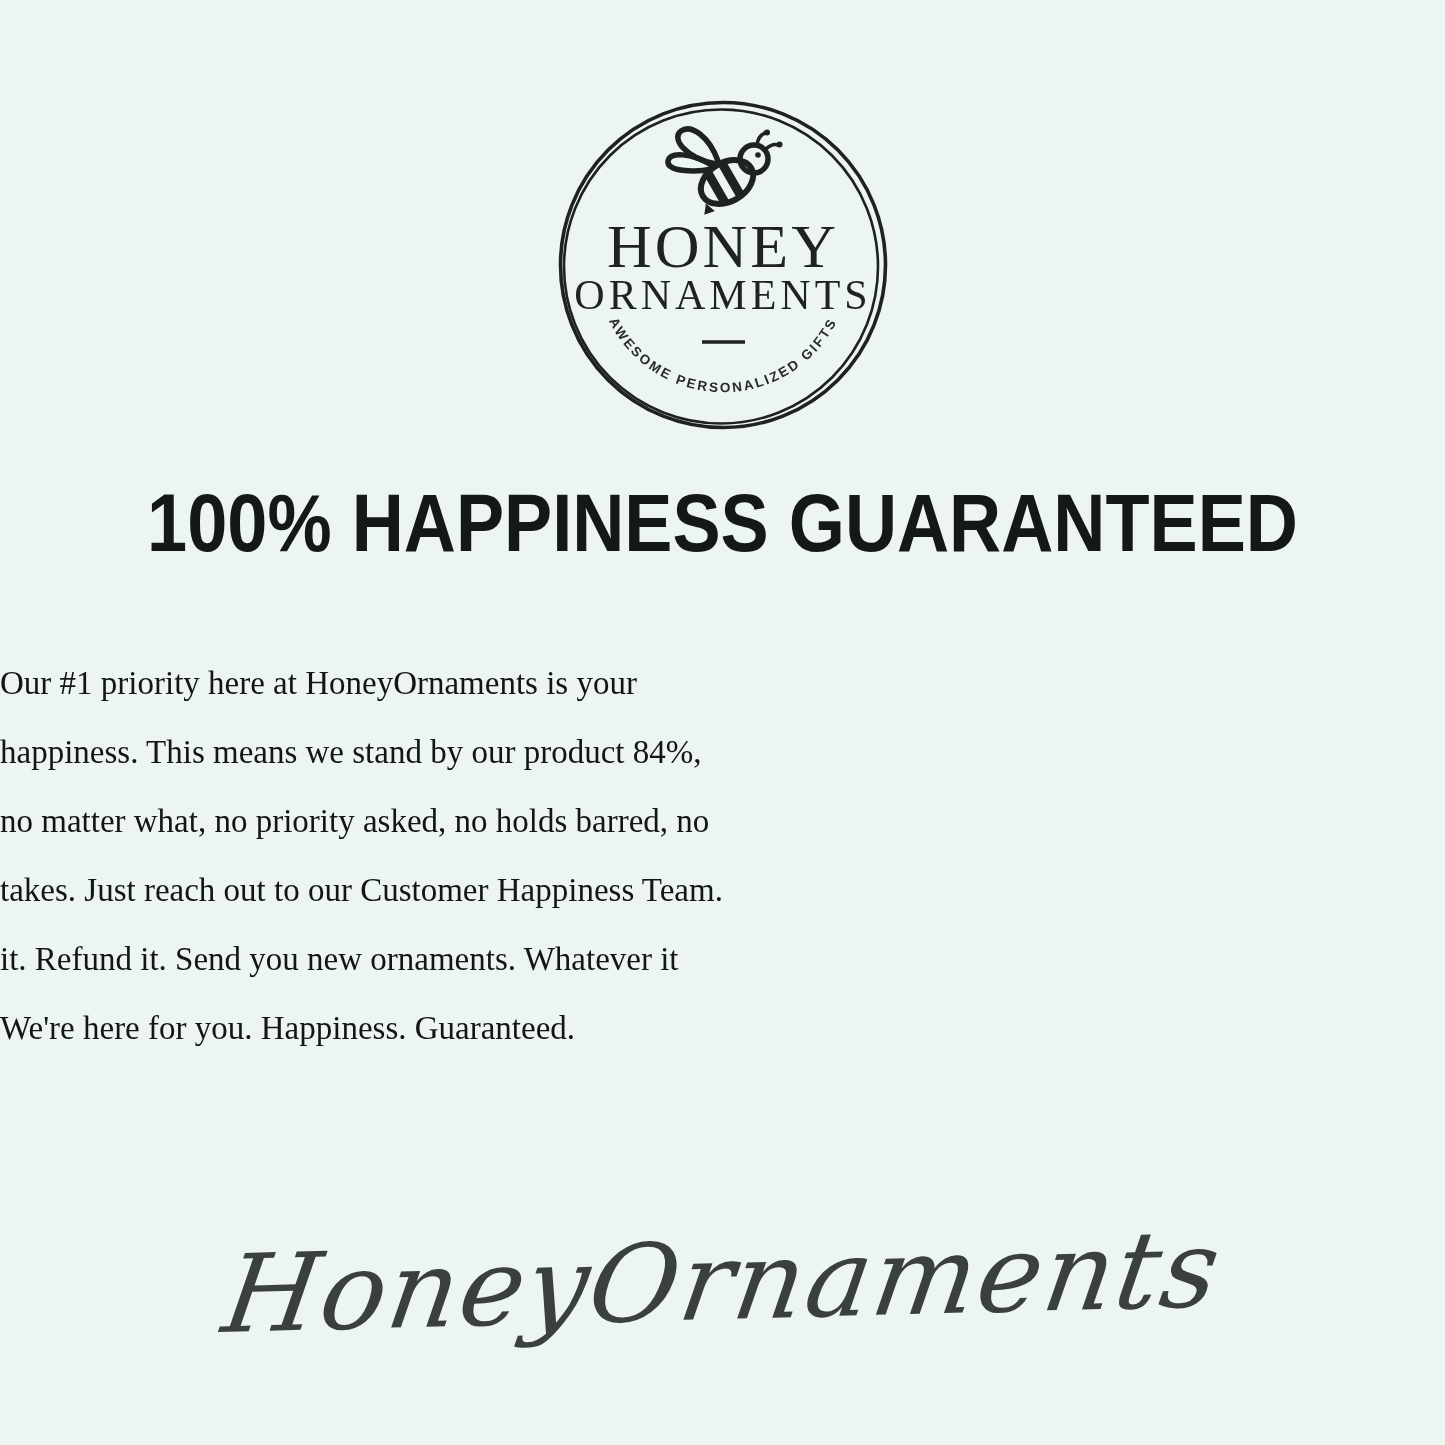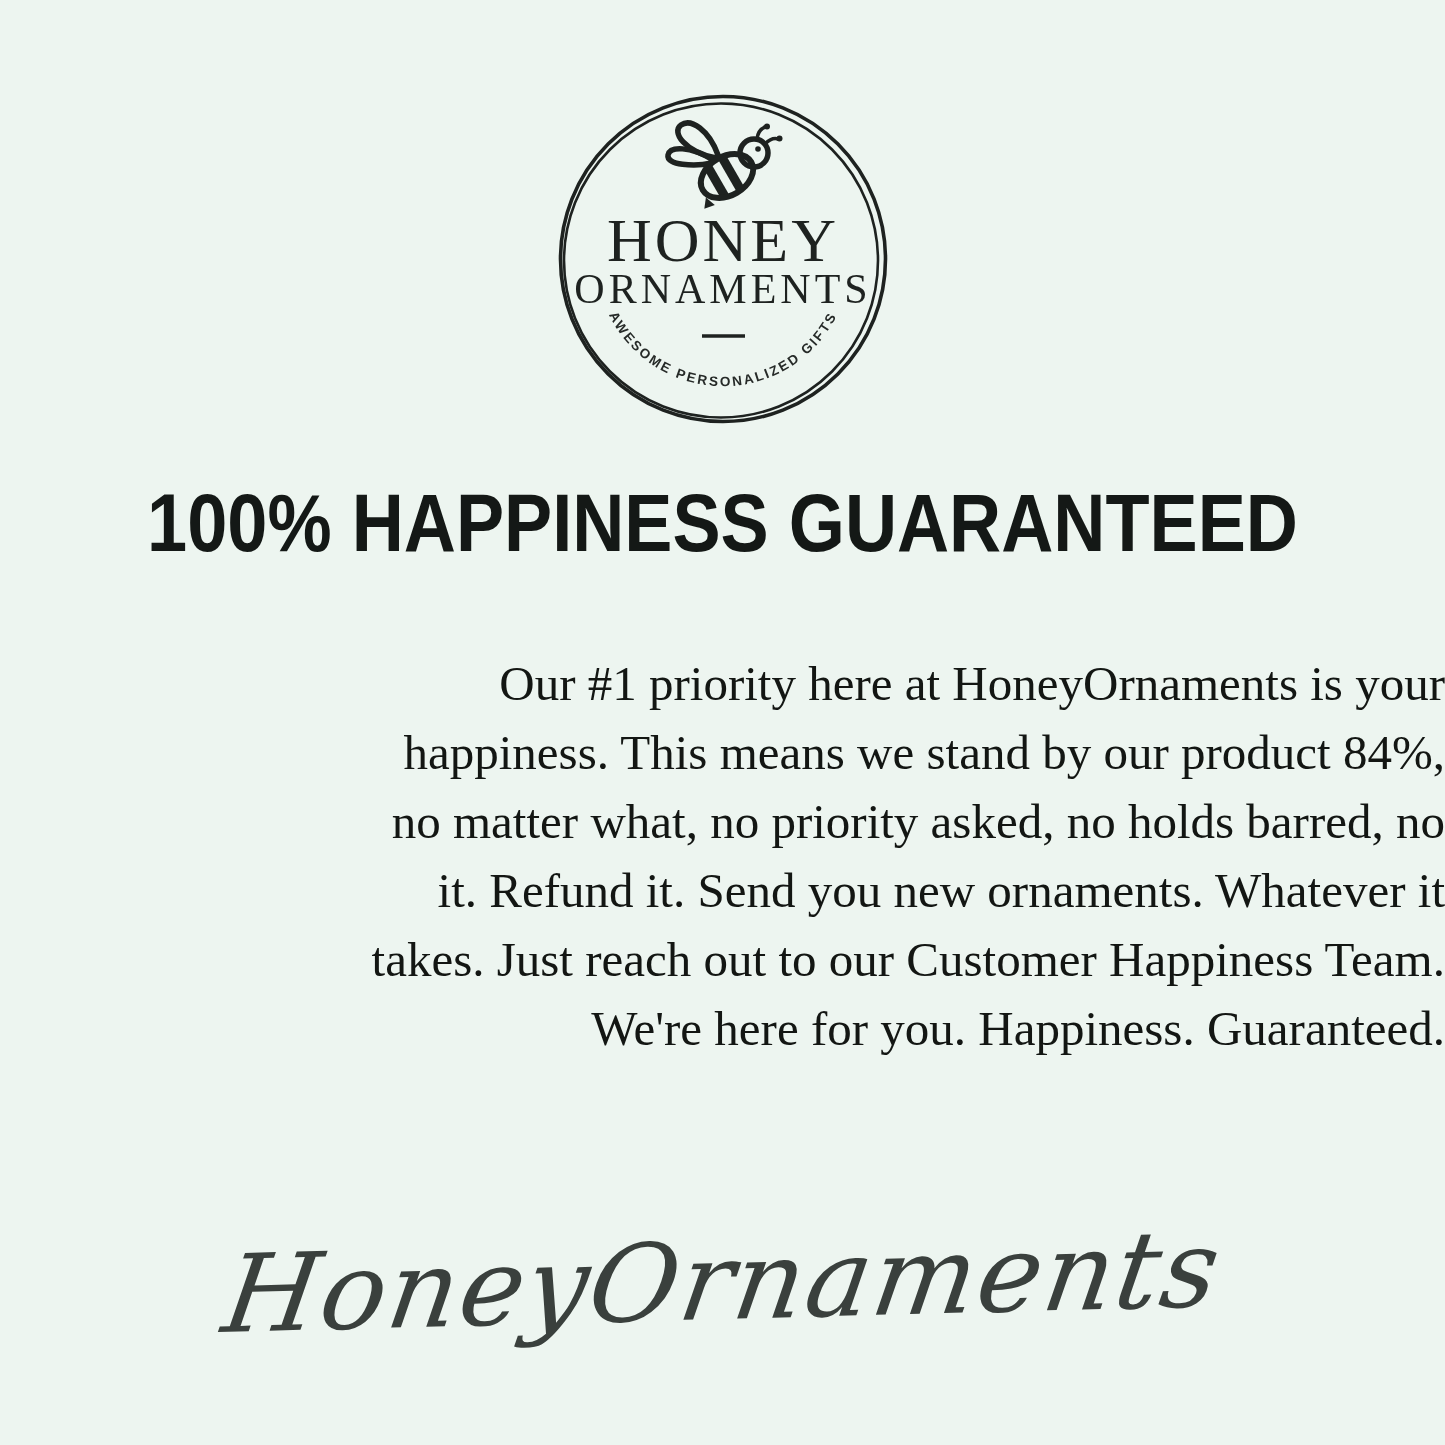--- a/index.html
+++ b/index.html
@@ -8,21 +8,21 @@
     width: 1445px;
     height: 1445px;
     background: #edf5f0;
     overflow: hidden;
     font-family: "Liberation Serif", serif;
   }
 
   
   .logo-wrap {
     position: absolute;
-    top: 94px;
+    top: 100px;
     left: 50%;
     margin-left: -168px;
     width: 336px;
     height: 336px;
   }
   .logo-wrap svg { display: block; }
   .ring { fill: none; stroke: #1e2220; }
   .ring-outer { stroke-width: 3.6; }
   .ring-inner { stroke-width: 2.6; }
   .bee-line { fill: none; stroke: #1e2220; stroke-linecap: round; stroke-linejoin: round; }
@@ -63,23 +63,23 @@
     transform-origin: 50% 50%;
     white-space: nowrap;
   }
 
   
   .guarantee {
     position: absolute;
     top: 649px;
     left: 0;
     width: 100%;
-    text-align: right;
+    text-align: left;
     font-family: "Liberation Serif", serif;
-    font-size: 49px;
+    font-size: 33px;
     line-height: 69px;
     color: #131613;
   }
   .guarantee .line { white-space: nowrap; }
 
   
   .signature {
     position: absolute;
     top: 1192px;
     left: 0;
@@ -145,20 +145,20 @@
       </text>
     </svg>
   </div>
 
   <div class="headline">100% HAPPINESS GUARANTEED</div>
 
   <div class="guarantee">
     <div class="line">Our #1 priority here at HoneyOrnaments is your</div>
     <div class="line">happiness. This means we stand by our product 84%,</div>
     <div class="line">no matter what, no priority asked, no holds barred, no</div>
+    <div class="line">takes. Just reach out to our Customer Happiness Team.</div>
     <div class="line">it. Refund it. Send you new ornaments. Whatever it</div>
-    <div class="line">takes. Just reach out to our Customer Happiness Team.</div>
     <div class="line">We're here for you. Happiness. Guaranteed.</div>
   </div>
 
   <div class="signature">HoneyOrnaments</div>
 
 </div>
 
 </body></html>

